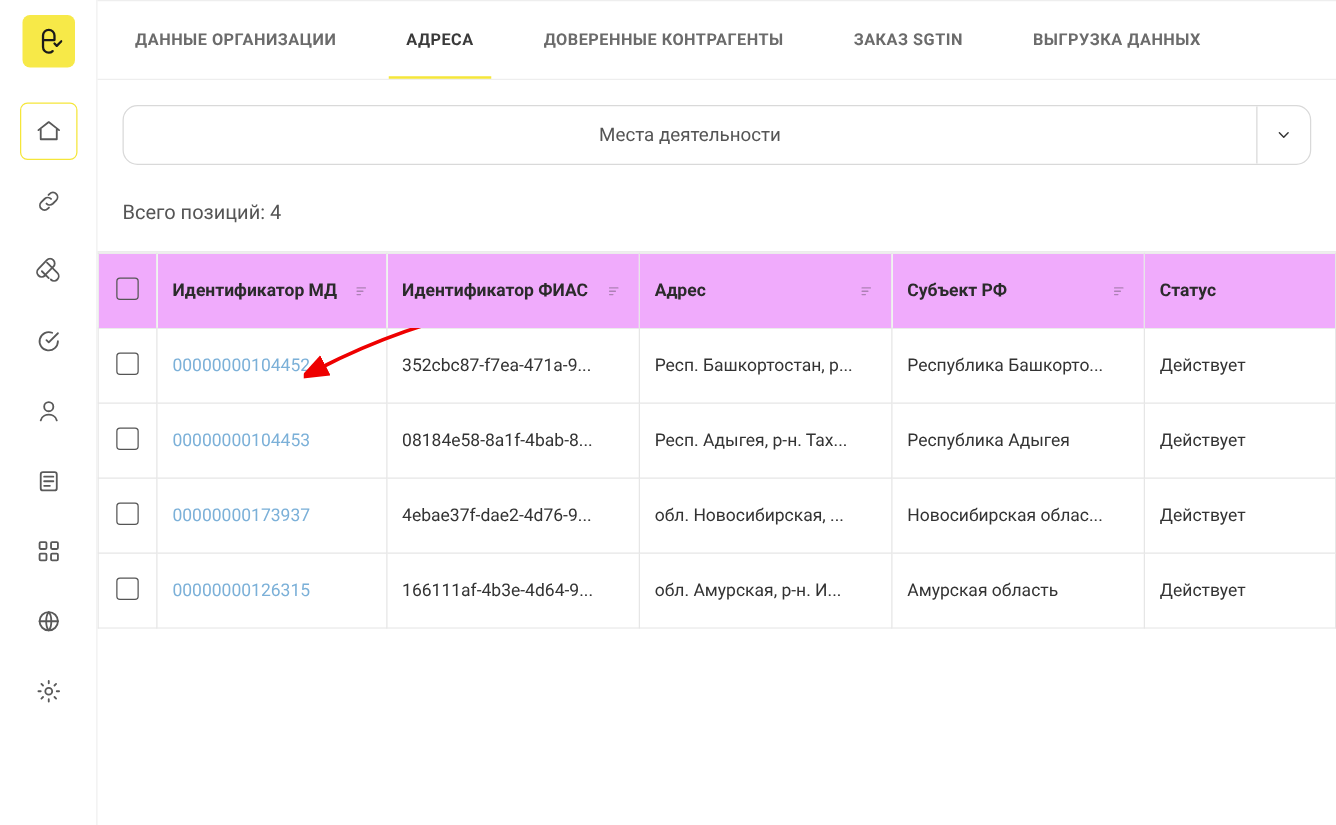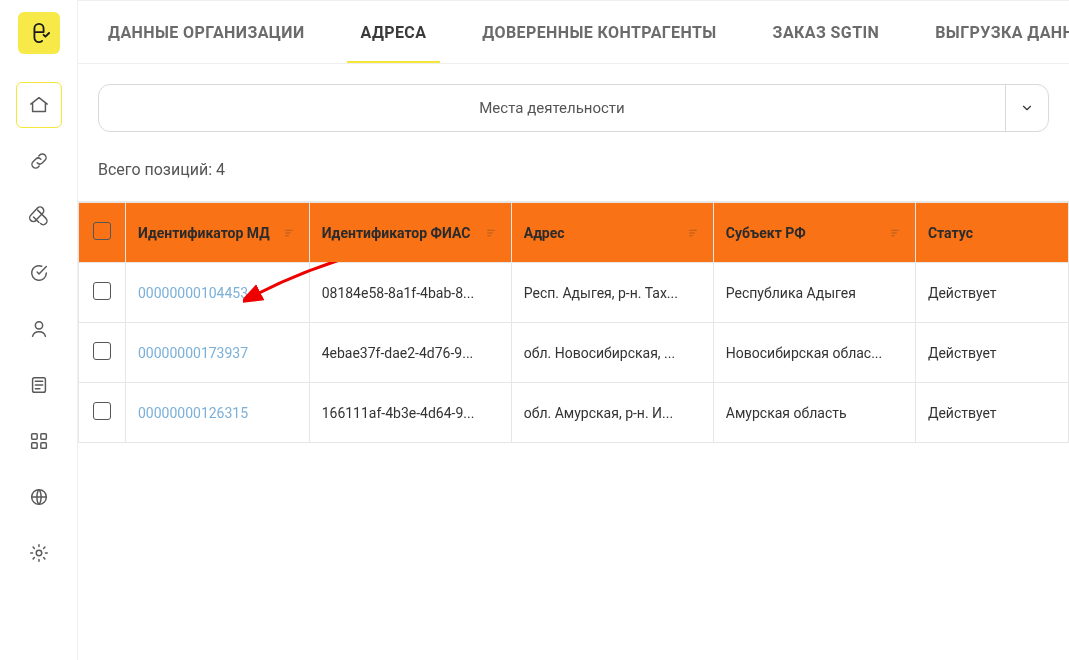--- a/index.html
+++ b/index.html
@@ -17,39 +17,39 @@
 
   
   .main { flex: 1; display: flex; flex-direction: column; min-width: 0; }
   .page-title-row { padding: 28px 0 26px 30px; }
   .page-title { font-size: 16px; font-weight: 700; letter-spacing: .5px; color: #1e1e1e; text-transform: uppercase; }
 
   .content-card { margin-left: 0; border-top: 1px solid #eee; padding-top: 0; flex: 1; display: flex; flex-direction: column; min-width: 0; }
 
   
   .tabs { display: flex; align-items: center; border-bottom: 1px solid #eee; height: 63px; padding-left: 30px; gap: 56px; overflow: hidden; }
-  .tab { font-size: 16px; font-weight: 700; letter-spacing: .4px; color: #6b6b6b; cursor: pointer; height: 100%; display: flex; align-items: center; white-space: nowrap; position: relative; text-transform: uppercase; }
+  .tab { font-size: 13px; font-weight: 700; letter-spacing: .4px; color: #6b6b6b; cursor: pointer; height: 100%; display: flex; align-items: center; white-space: nowrap; position: relative; text-transform: uppercase; }
   .tab.active { color: #3a3a3a; }
   .tab.active::after { content: ""; position: absolute; left: -14px; right: -14px; bottom: -1px; height: 3px; background: #f5e63a; }
 
   
   .panel-row { padding: 20px 20px 0 20px; }
   .dropdown { display: flex; height: 48px; border: 1px solid #d9d9d9; border-radius: 12px; overflow: hidden; cursor: pointer; }
   .dropdown-label { flex: 1; display: flex; align-items: center; justify-content: center; font-size: 15px; color: #555; border-right: 1px solid #d9d9d9; }
   .dropdown-caret { width: 42px; display: flex; align-items: center; justify-content: center; }
   .dropdown-caret svg { width: 14px; height: 14px; }
 
   
   .summary-row { padding: 28px 20px 22px 20px; color: #555; font-size: 16px; }
 
   
   .table-wrap { border-top: 1px solid #e6e6e6; overflow-x: hidden; }
   table { border-collapse: collapse; width: 100%; table-layout: fixed; }
   th, td { border: 1px solid #e6e6e6; padding: 0 12px; height: 60px; text-align: left; vertical-align: middle; font-size: 14px; color: #333; white-space: nowrap; overflow: hidden; text-overflow: ellipsis; }
-  th { font-weight: 700; font-size: 14px; color: #2b2b2b; background: #f97316; position: relative; }
+  th { font-weight: 700; font-size: 14px; color: #2b2b2b; background: #f0abfc; position: relative; }
   .col-check { width: 46px; text-align: center; }
   .col-md { width: 180px; }
   .col-fias { width: 198px; }
   .col-addr { width: 198px; }
   .col-subj { width: 198px; }
   .col-status { width: 150px; }
 
   .th-inner { display: flex; align-items: center; justify-content: space-between; gap: 6px; }
   .sort-icon { width: 16px; height: 16px; opacity: .35; flex-shrink: 0; }
 
@@ -210,20 +210,28 @@
               <th>
                   <div class="th-inner">
                     <span>Статус</span>
                   </div>
                 </th>
             </tr>
           </thead>
           <tbody>
             <tr>
               <td class="col-check"><span class="checkbox"></span></td>
+              <td><span class="id-link">00000000104452</span></td>
+              <td>352cbc87-f7ea-471a-9...</td>
+              <td>Респ. Башкортостан, р...</td>
+              <td>Республика Башкорто...</td>
+              <td>Действует</td>
+            </tr>
+            <tr>
+              <td class="col-check"><span class="checkbox"></span></td>
               <td><span class="id-link">00000000104453</span></td>
               <td>08184e58-8a1f-4bab-8...</td>
               <td>Респ. Адыгея, р-н. Тах...</td>
               <td>Республика Адыгея</td>
               <td>Действует</td>
             </tr>
             <tr>
               <td class="col-check"><span class="checkbox"></span></td>
               <td><span class="id-link">00000000173937</span></td>
               <td>4ebae37f-dae2-4d76-9...</td>

